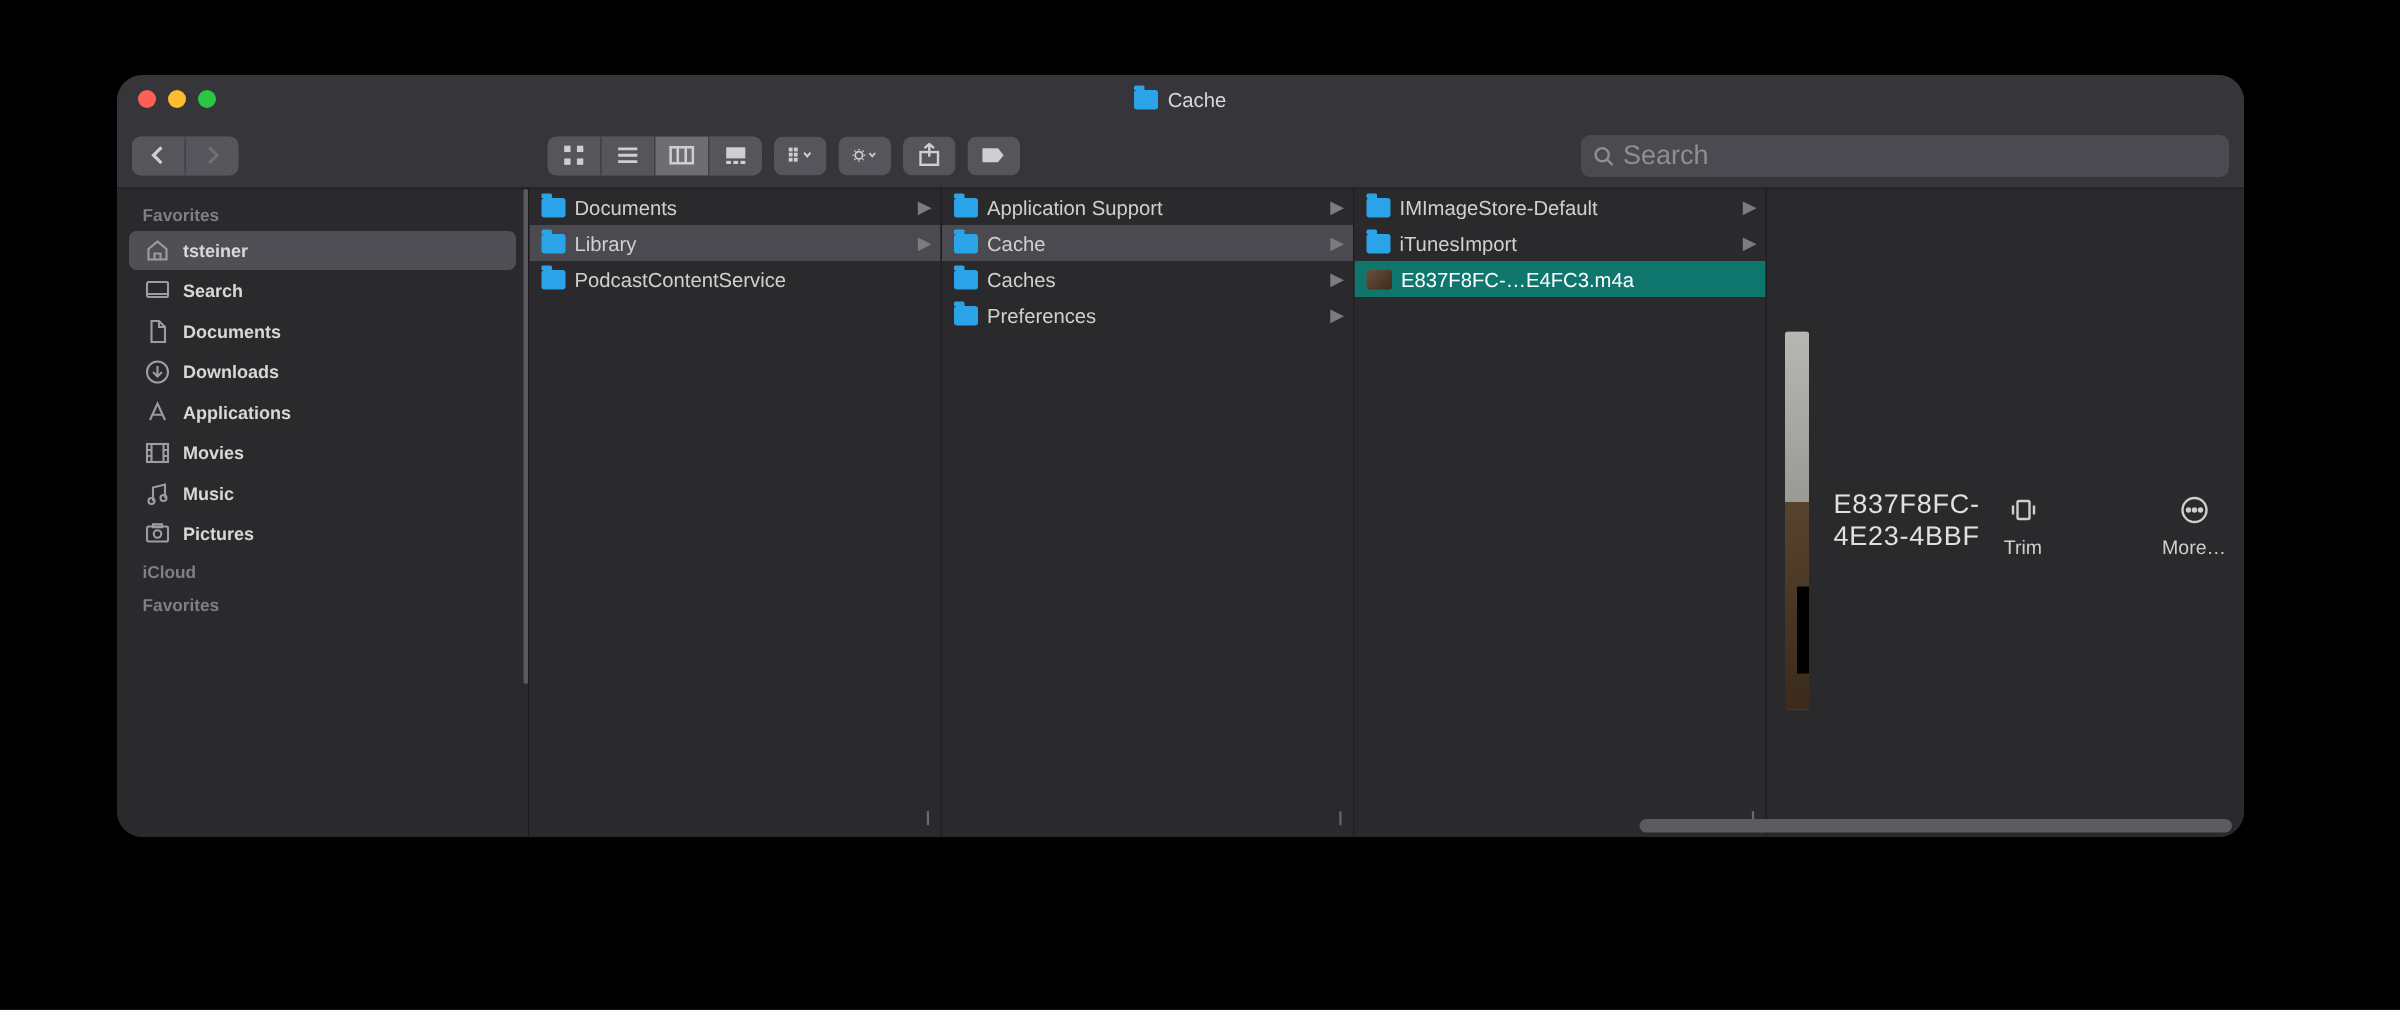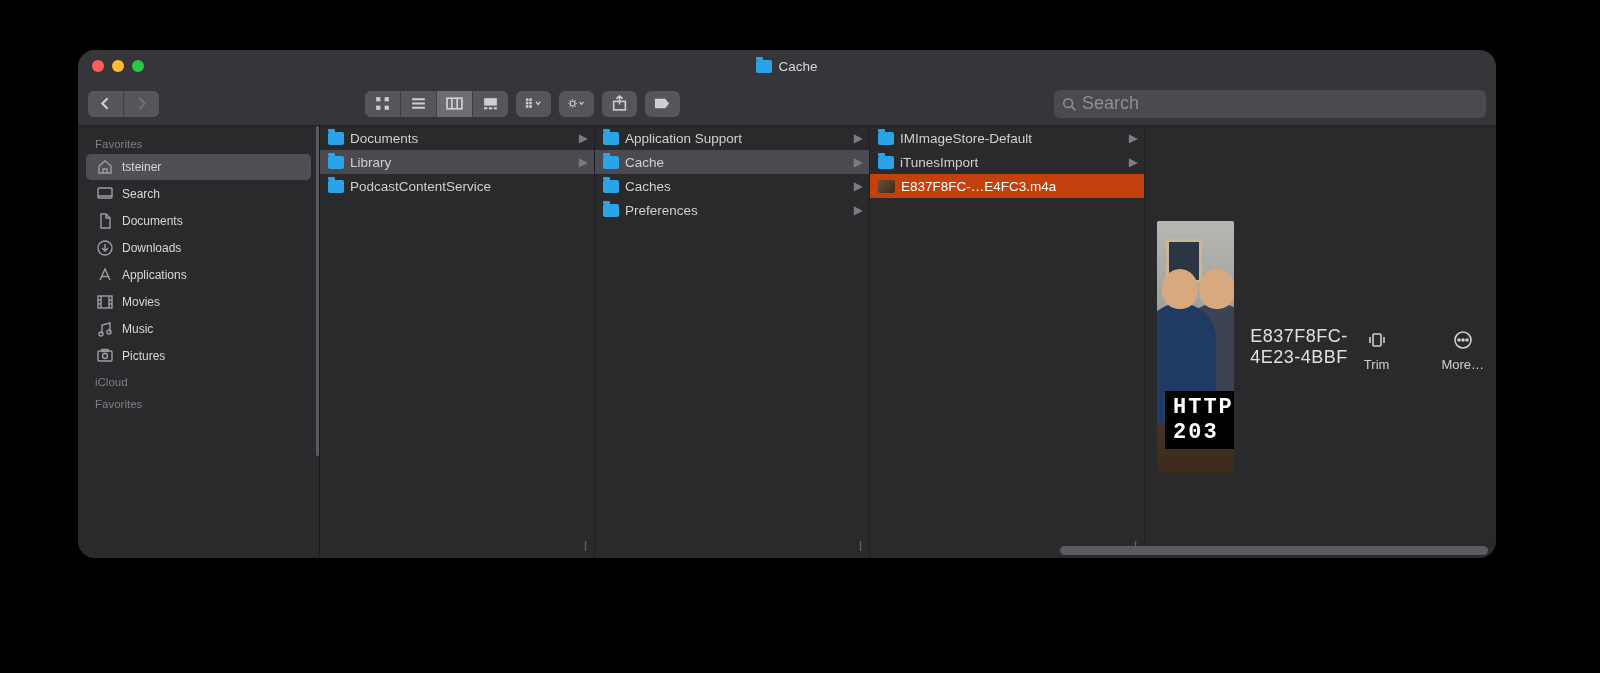--- a/index.html
+++ b/index.html
@@ -120,26 +120,27 @@
   .search svg { width: 14px; height: 14px; flex: none; }
 
   
   .body {
     flex: 1;
     display: flex;
     min-height: 0;
   }
   
   .sidebar {
-    width: 242px;
+    width: 275px;
     background: #2a2a2c;
     border-right: 1px solid #1a1a1c;
     padding: 6px 0 0 0;
     overflow: auto;
     position: relative;
+    font-weight: bold;
   }
   .sidebar::after {
     content: '';
     position: absolute;
     right: 0;
     top: 0;
     width: 3px;
     height: 330px;
     background: #5a5a5e;
     border-radius: 2px;
@@ -194,21 +195,21 @@
     align-items: center;
     gap: 6px;
     height: 24px;
     padding: 0 6px 0 8px;
     font-size: 13.5px;
     color: #d0d0d0;
     position: relative;
   }
   .row .lbl { flex: 1; white-space: nowrap; overflow: hidden; text-overflow: ellipsis; }
   .row.sel-path { background: #4a4a50; }
-  .row.sel-active { background: #c2410c; color: #fff; }
+  .row.sel-active { background: #0f766e; color: #fff; }
   .row .chev { color: #7b7b80; font-size: 12px; margin-left: auto; }
   .thumb {
     width: 17px; height: 13px;
     background: linear-gradient(135deg,#6b4f3a,#3b2a1d);
     border-radius: 2px;
     flex: none;
   }
 
   
   .preview {
@@ -248,21 +249,21 @@
   }
   .pv-title {
     font-size: 18px;
     color: #e0e0e0;
     font-weight: 500;
     text-align: center;
     letter-spacing: .5px;
   }
   .pv-actions {
     display: flex;
-    gap: 52px;
+    gap: 80px;
     margin-top: 6px;
   }
   .pv-act {
     display: flex;
     flex-direction: column;
     align-items: center;
     gap: 6px;
     color: #cfcfd0;
     font-size: 13px;
   }

